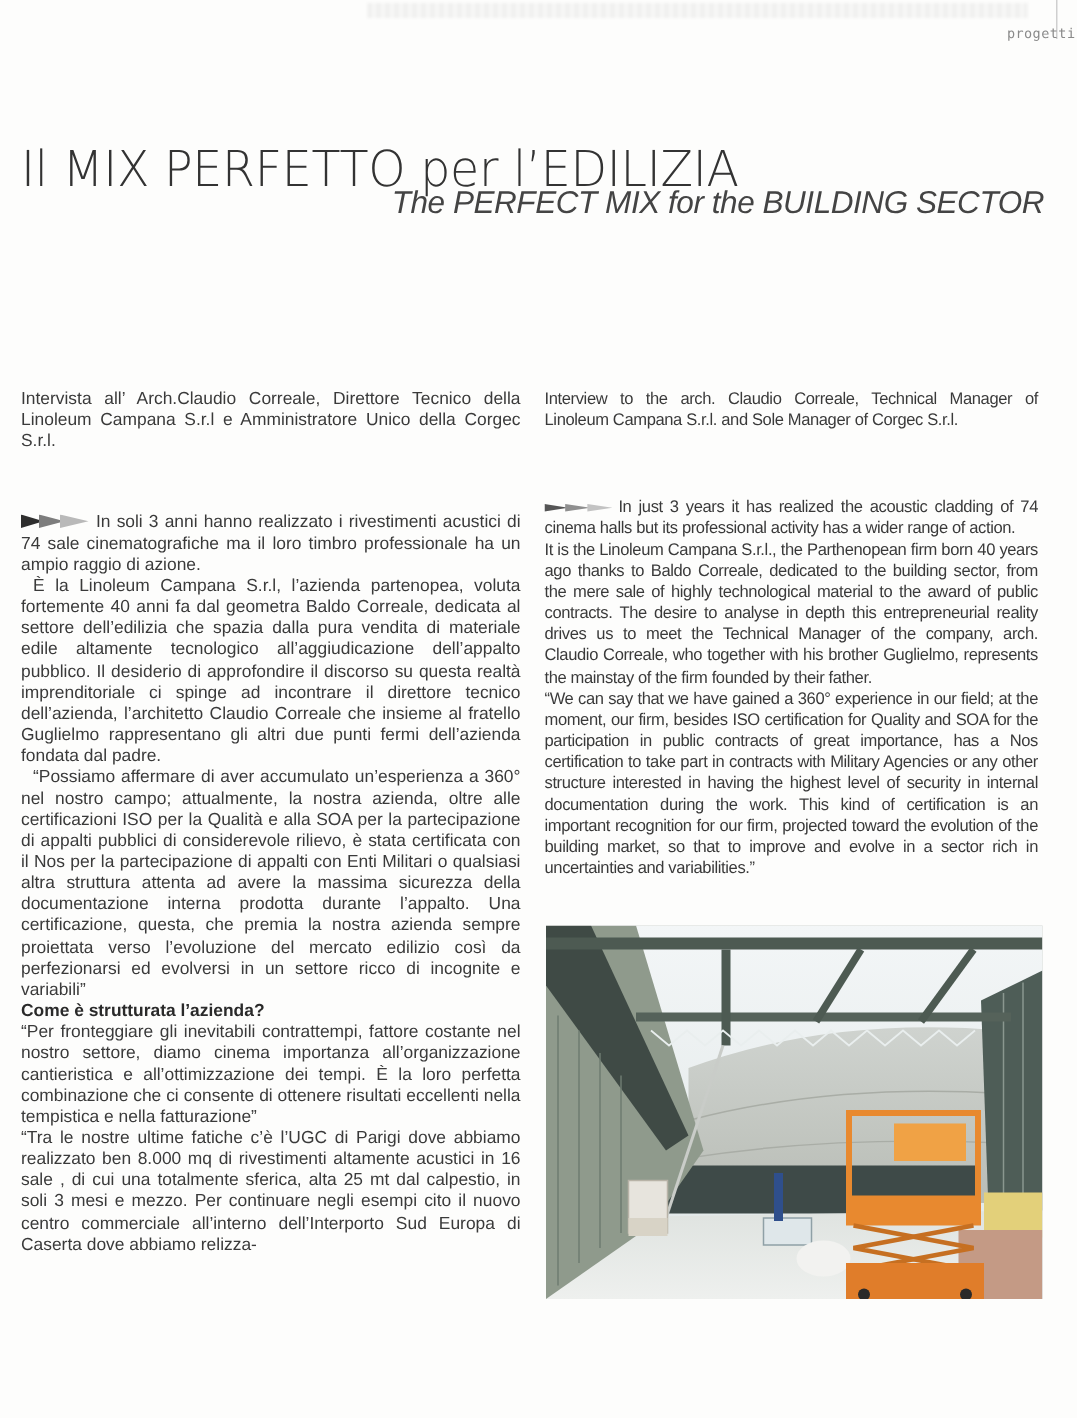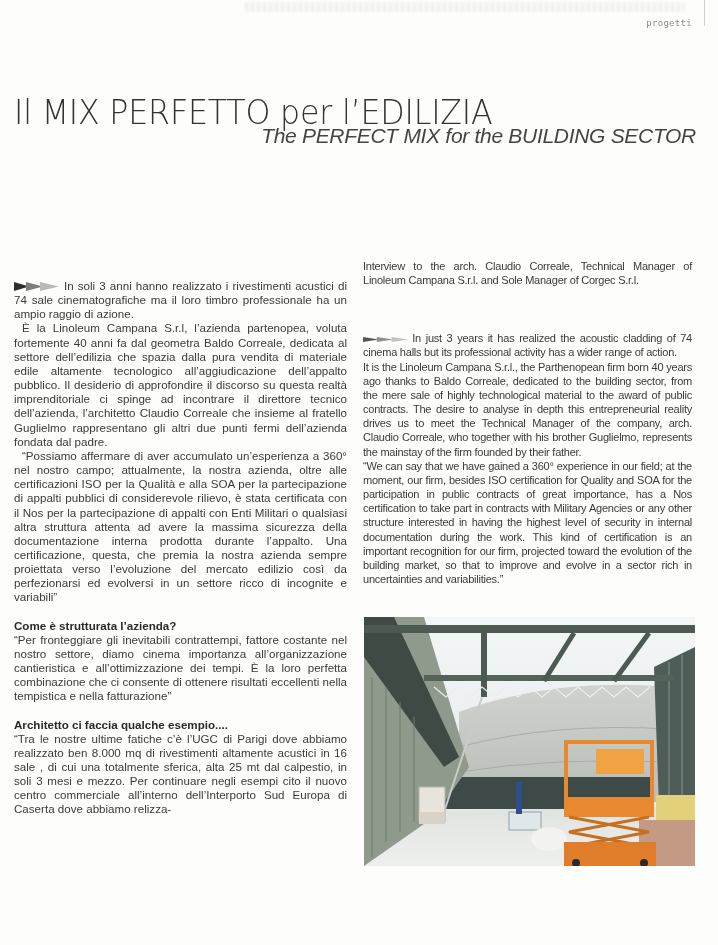--- a/index.html
+++ b/index.html
@@ -14,21 +14,21 @@
     
     .bleed {
       position: absolute; top: 2px; left: 245px; width: 440px; height: 10px;
       background: repeating-linear-gradient(90deg, rgba(0,0,0,0.05) 0 3px, rgba(0,0,0,0.02) 3px 6px);
       filter: blur(1px);
     }
     .section-rule {
       position: absolute; left: 704px; top: 0; width: 1px; height: 26px; background: #cfcfcf;
     }
     .section-label {
-      position: absolute; top: 18px; right: 26px;
+      position: absolute; top: 18px; right: 1px;
       font-family: "DejaVu Sans Mono", monospace;
       font-size: 9px; color: #8a8a8a; letter-spacing: 0.3px;
     }
 
     .title {
       position: absolute; left: 14px; top: 93px;
       font-family: "DejaVu Sans", sans-serif;
       font-weight: 300;
       font-size: 33px; color: #333; letter-spacing: -0.2px;
       white-space: nowrap;
@@ -76,37 +76,37 @@
 <div class="page">
 
   <div class="bleed"></div>
   <div class="section-rule"></div>
   <div class="section-label">progetti</div>
 
   <div class="title">Il MIX PERFETTO per l’EDILIZIA</div>
   <div class="subtitle">The PERFECT MIX for the BUILDING SECTOR</div>
 
   <div class="col col-it" style="top:259px;">
-
-    <p style="margin-top:20px;">
+    <p class="intro">Intervista all’ Arch.Claudio Correale, Direttore Tecnico della Linoleum Campana S.r.l e Amministratore Unico della Corgec S.r.l.</p>
+
+    <p style="margin-top:40px;">
       <span class="arrows">
         <svg width="46" height="9" viewBox="0 0 46 9">
           <polygon points="0,0 15,4.5 0,9" fill="#2e2e2e"></polygon>
           <polygon points="12,0 29,4.5 12,9" fill="#7d7d7d"></polygon>
           <polygon points="26,0 45,4.5 26,9" fill="#b9b9b9"></polygon>
         </svg>
       </span><span>In soli 3 anni hanno realizzato i rivestimenti acustici di 74 sale cinematografiche ma il loro timbro professionale ha un ampio raggio di azione.</span>
     </p>
     <p class="indent">È la Linoleum Campana S.r.l, l’azienda partenopea, voluta fortemente 40 anni fa  dal geometra Baldo Correale, dedicata  al settore dell’edilizia che spazia dalla pura vendita di materiale edile altamente  tecnologico all’aggiudicazione dell’appalto pubblico. Il desiderio di approfondire il discorso su questa realtà imprenditoriale ci spinge ad incontrare il direttore tecnico dell’azienda, l’architetto Claudio Correale che insieme al fratello Guglielmo rappresentano gli altri due punti fermi dell’azienda fondata dal padre.</p>
     <p class="indent">“Possiamo affermare di aver accumulato un’esperienza a 360° nel nostro campo; attualmente, la nostra azienda, oltre alle certificazioni ISO per la Qualità e alla SOA per la partecipazione di appalti pubblici di considerevole rilievo, è stata certificata con il Nos per la partecipazione di appalti con Enti Militari o qualsiasi altra struttura attenta ad avere la massima sicurezza della documentazione interna prodotta durante l’appalto. Una certificazione, questa, che premia la nostra azienda sempre proiettata verso l’evoluzione del mercato edilizio così da perfezionarsi ed evolversi in un settore ricco di incognite e variabili”</p>
 
-    <p class="q" style="margin-top:14px;">Come è strutturata l’azienda?</p>
+    <p class="q" style="">Come è strutturata l’azienda?</p>
     <p>“Per fronteggiare gli inevitabili contrattempi, fattore costante  nel nostro settore, diamo cinema importanza all’organizzazione cantieristica e all’ottimizzazione dei tempi. È la loro perfetta combinazione che ci consente di ottenere risultati eccellenti nella tempistica e nella fatturazione”</p>
 
-    <p class="q" style="margin-top:14px;">Architetto ci faccia qualche esempio....</p>
     <p>“Tra le nostre ultime fatiche c’è l’UGC di Parigi dove abbiamo realizzato ben 8.000 mq di rivestimenti altamente acustici in 16 sale , di cui  una totalmente sferica, alta 25 mt dal calpestio,  in soli 3 mesi e mezzo. Per continuare negli esempi cito il nuovo centro commerciale all’interno dell’Interporto Sud Europa di Caserta  dove abbiamo relizza-</p>
   </div>
 
   <div class="col col-en" style="top:259px;">
     <p class="intro">Interview to the arch. Claudio Correale, Technical Manager of Linoleum Campana S.r.l. and  Sole Manager of Corgec S.r.l.</p>
 
     <p style="margin-top:44px;">
       <span class="arrows">
         <svg width="46" height="7" viewBox="0 0 46 7">
           <polygon points="0,1 16,3.5 0,6" fill="#555"></polygon>

